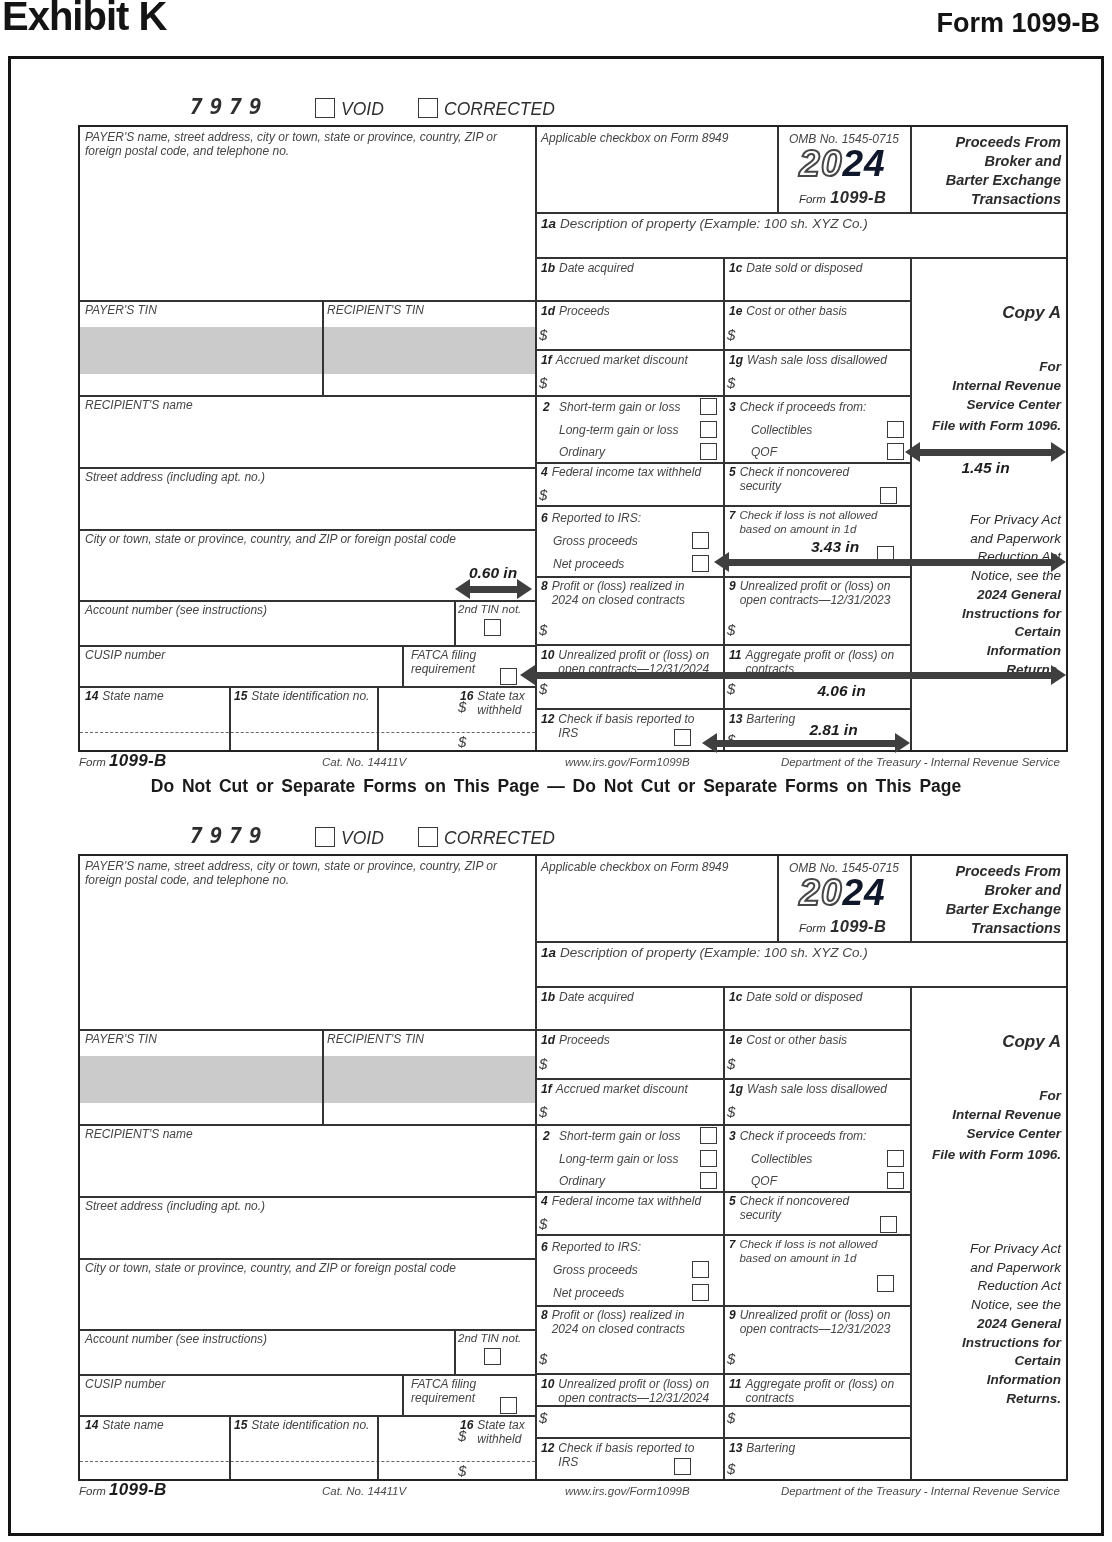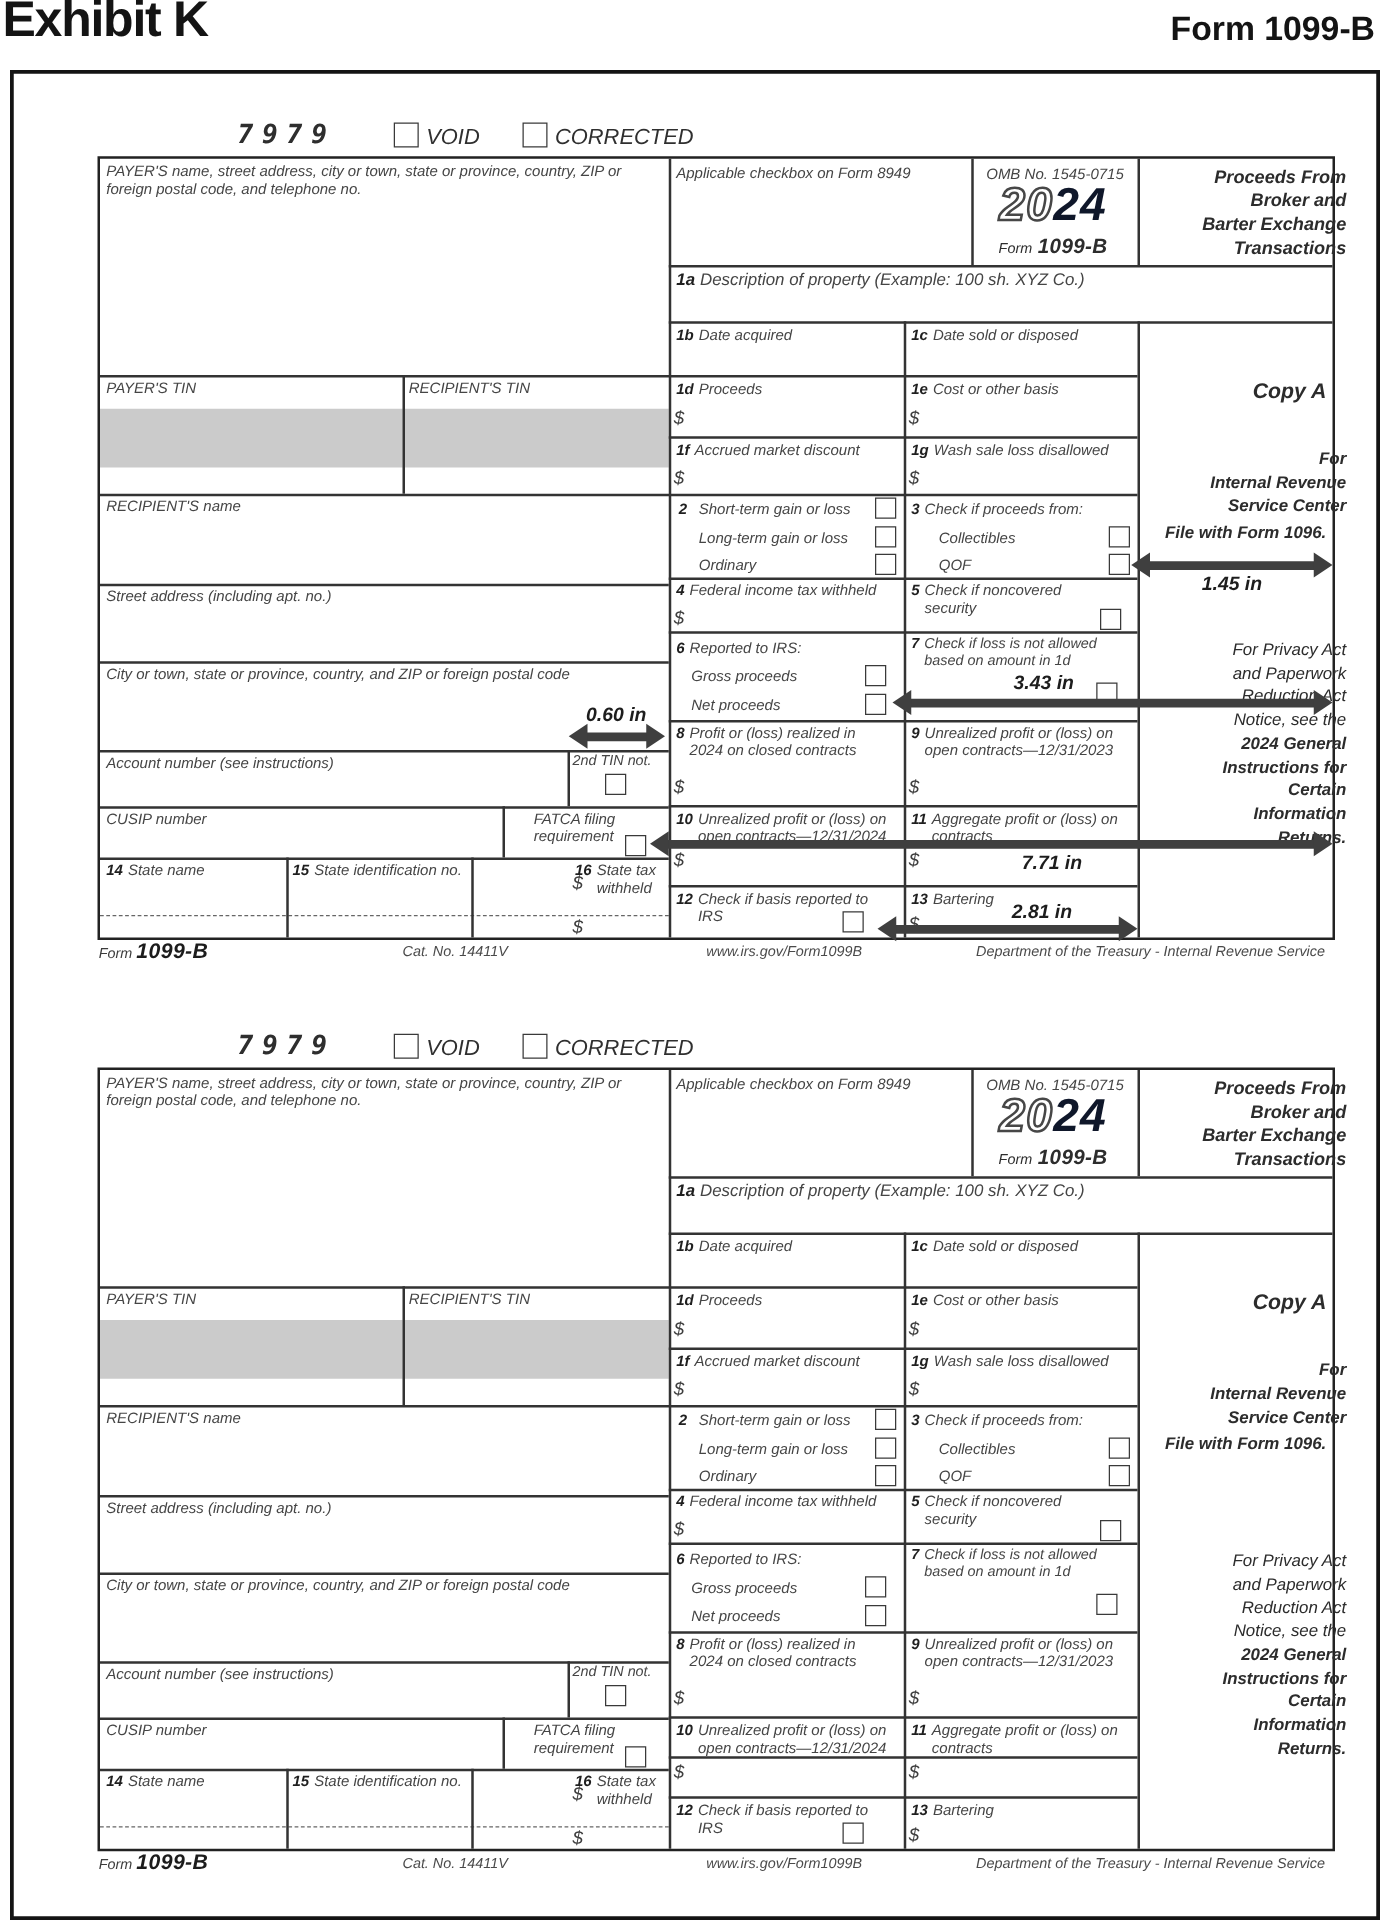--- a/index.html
+++ b/index.html
@@ -20,21 +20,21 @@
   .toplab{position:absolute;top:4px;font-size:17.5px;color:#2f2f2f;}
   
   .ftable{position:absolute;left:0;top:30px;width:986px;height:623px;border:2.5px solid #222;box-sizing:content-box;}
   .hl{position:absolute;height:2px;background:#333;}
   .hl.dash{height:0;border-top:1.6px dashed #666;background:none;}
   .vl{position:absolute;width:2px;background:#333;}
   .lbl{position:absolute;display:flex;gap:4px;align-items:flex-start;font-size:12px;
        line-height:1.18;color:#454545;}
   .lbl .num{font-weight:bold;color:#1f1f1f;white-space:nowrap;}
   .slbl{position:absolute;font-size:12px;line-height:1.18;color:#454545;}
-  .pre{white-space:pre-line;padding-left:16px;}
+  .pre{white-space:pre-line;}
   .dollar{position:absolute;font-size:15px;color:#3e3e3e;}
   .shaded{position:absolute;background:#cbcbcb;}
   .rcol{position:absolute;text-align:right;color:#2c2c2c;}
   .bold{font-weight:bold;}
   .year{position:absolute;left:697px;top:16px;width:131px;text-align:center;
         font-size:37px;font-weight:bold;letter-spacing:1px;}
   .y20{color:#fff;-webkit-text-stroke:2px #474747;}
   .y24{color:#0f172a;}
   .formline{position:absolute;left:697px;top:61px;width:131px;text-align:center;color:#2d2d2d;}
   .formline .w{font-size:11.5px;} .formline .b{font-size:16.5px;font-weight:bold;letter-spacing:.3px;}
@@ -265,30 +265,31 @@
 Information
 Returns.</div>
 
     <div class="annot harrow" style="left:839px;top:322px;width:133px;"></div>
     <div class="annot mlabel" style="left:843px;top:332px;width:125px;">1.45 in</div>
     <div class="annot mlabel" style="left:358px;top:437px;width:110px;">0.60 in</div>
     <div class="annot harrow" style="left:389px;top:459px;width:49px;"></div>
     <div class="annot mlabel" style="left:700px;top:411px;width:110px;">3.43 in</div>
     <div class="annot harrow" style="left:648px;top:432px;width:324px;"></div>
     <div class="annot harrow" style="left:454px;top:545px;width:518px;"></div>
-    <div class="annot mlabel" style="left:704px;top:555px;width:115px;">7.71 in</div>
+    <div class="annot mlabel" style="left:704px;top:555px;width:115px;">4.06 in</div>
     <div class="annot mlabel" style="left:696px;top:594px;width:115px;">2.81 in</div>
     <div class="annot harrow" style="left:636px;top:613px;width:180px;"></div>
   </div>
 
   <div class="footer-form"><span>Form</span> <span class="b">1099-B</span></div>
   <div class="footer-item" style="left:244px;top:661px;">Cat. No. 14411V</div>
   <div class="footer-item" style="left:487px;top:661px;">www.irs.gov/Form1099B</div>
   <div class="footer-item" style="right:4px;top:661px;">Department of the Treasury - Internal Revenue Service</div>
 </div>
+  <div class="separator">Do Not Cut or Separate Forms on This Page — Do Not Cut or Separate Forms on This Page</div>
   <div class="formwrap f2 no-annot">
 
   <div class="code7979">7979</div>
   <div class="cb big" style="left:237px;top:3px;"></div>
   <div class="toplab" style="left:263px;">VOID</div>
   <div class="cb big" style="left:340px;top:3px;"></div>
   <div class="toplab" style="left:366px;">CORRECTED</div>
 
   <div class="ftable">
 

